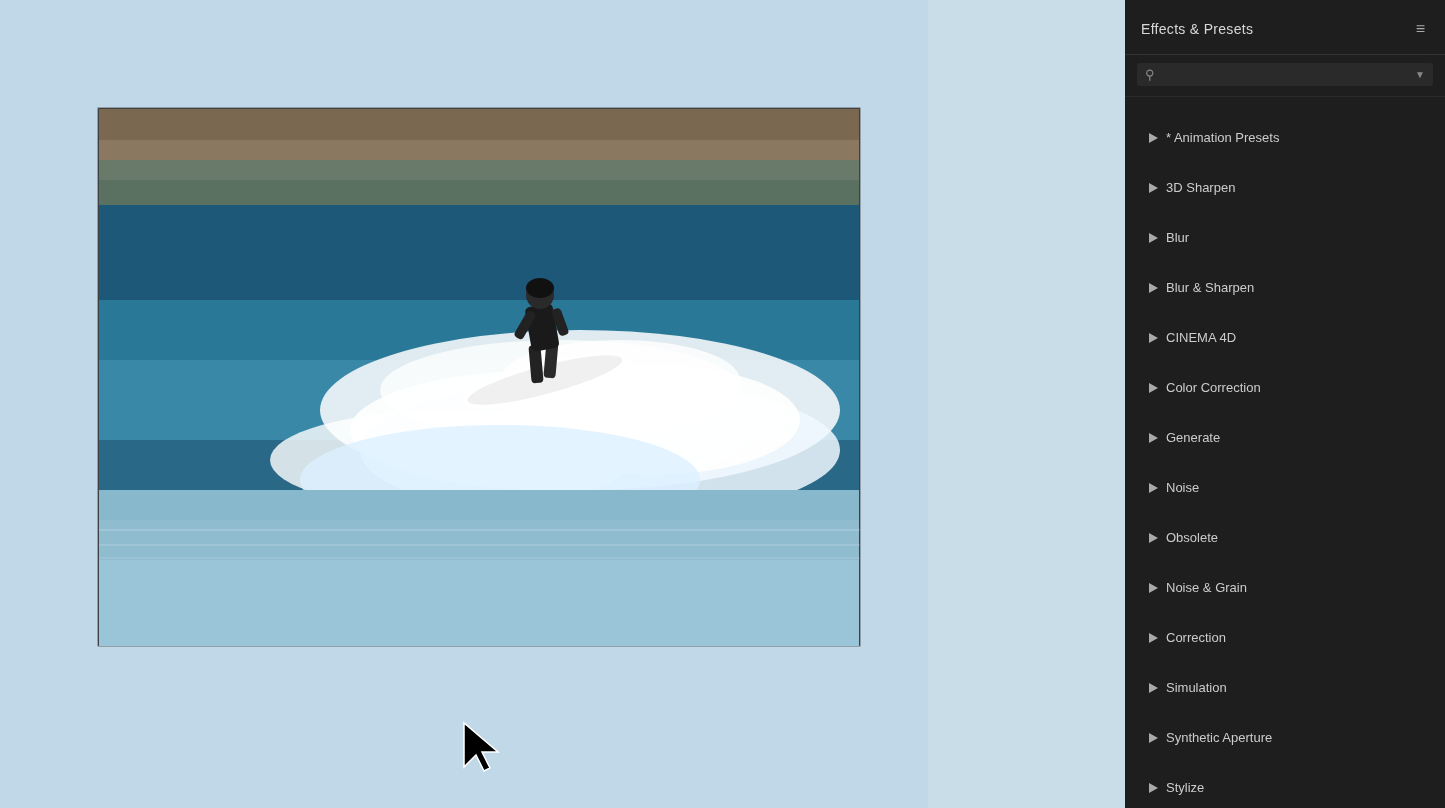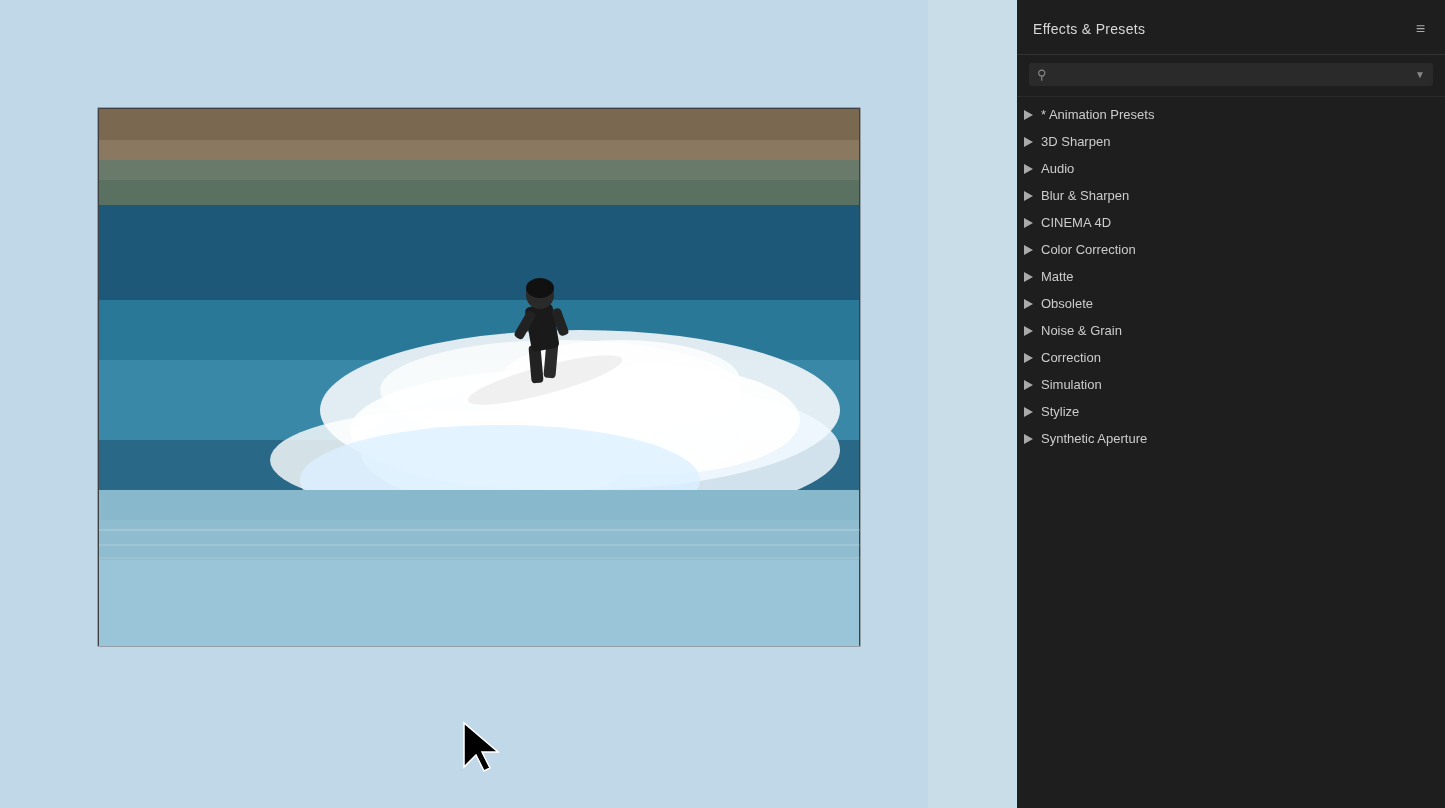--- a/index.html
+++ b/index.html
@@ -24,21 +24,21 @@
       display: flex;
       align-items: center;
       justify-content: center;
     }
 
     
     .effects-panel {
       position: absolute;
       top: 0;
       right: 0;
-      width: 428px;
+      width: 320px;
       height: 808px;
       background: #1e1e1e;
       color: #d0d0d0;
       display: flex;
       flex-direction: column;
     }
 
     .panel-header {
       display: flex;
       align-items: center;
@@ -110,24 +110,25 @@
       background: #1e1e1e;
     }
     .effects-list::-webkit-scrollbar-thumb {
       background: #444;
       border-radius: 4px;
     }
 
     .effect-item {
       display: flex;
       align-items: center;
-      padding: 6px 7px;
+      padding: 6px 24px;
       cursor: pointer;
       gap: 8px;
       user-select: none;
+      margin-top: 23px;
     }
 
     .triangle-icon {
       width: 0;
       height: 0;
       border-style: solid;
       border-width: 5px 0 5px 9px;
       border-color: transparent transparent transparent #aaa;
       flex-shrink: 0;
       margin-top: 1px;
@@ -234,57 +235,61 @@
   <div class="effect-item">
         <span class="triangle-icon"></span>
         <span class="effect-label has-star">* Animation Presets</span>
       </div>
       <div class="effect-item">
         <span class="triangle-icon"></span>
         <span class="effect-label">3D Sharpen</span>
       </div>
       <div class="effect-item">
         <span class="triangle-icon"></span>
-        <span class="effect-label">Audio</span>
+        <span class="effect-label">Blur</span>
       </div>
       <div class="effect-item">
         <span class="triangle-icon"></span>
         <span class="effect-label">Blur &amp; Sharpen</span>
       </div>
       <div class="effect-item">
         <span class="triangle-icon"></span>
         <span class="effect-label">CINEMA 4D</span>
       </div>
       <div class="effect-item">
         <span class="triangle-icon"></span>
         <span class="effect-label">Color Correction</span>
       </div>
       <div class="effect-item">
         <span class="triangle-icon"></span>
-        <span class="effect-label">Matte</span>
+        <span class="effect-label">Generate</span>
+      </div>
+      <div class="effect-item">
+        <span class="triangle-icon"></span>
+        <span class="effect-label">Noise</span>
       </div>
       <div class="effect-item">
         <span class="triangle-icon"></span>
         <span class="effect-label">Obsolete</span>
       </div>
       <div class="effect-item">
         <span class="triangle-icon"></span>
         <span class="effect-label">Noise &amp; Grain</span>
       </div>
       <div class="effect-item">
         <span class="triangle-icon"></span>
         <span class="effect-label">Correction</span>
       </div>
       <div class="effect-item">
         <span class="triangle-icon"></span>
         <span class="effect-label">Simulation</span>
       </div>
       <div class="effect-item">
         <span class="triangle-icon"></span>
+        <span class="effect-label">Synthetic Aperture</span>
+      </div>
+      <div class="effect-item">
+        <span class="triangle-icon"></span>
         <span class="effect-label">Stylize</span>
       </div>
-      <div class="effect-item">
-        <span class="triangle-icon"></span>
-        <span class="effect-label">Synthetic Aperture</span>
-      </div>
     </div>
 
 </div>
 
 </body></html>

